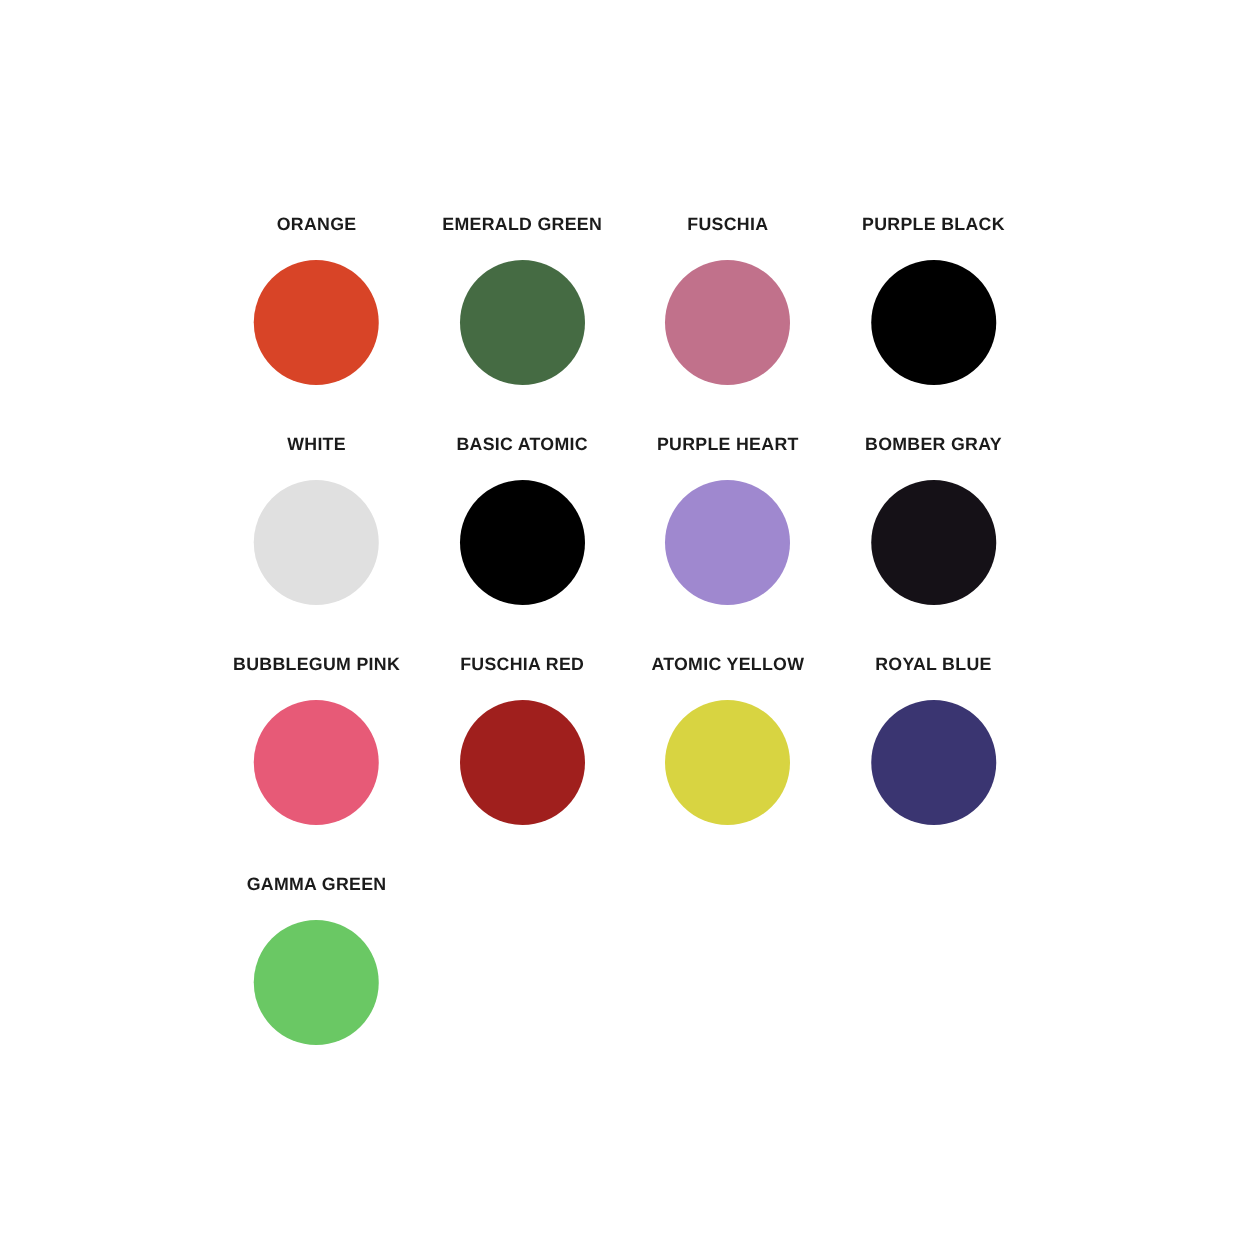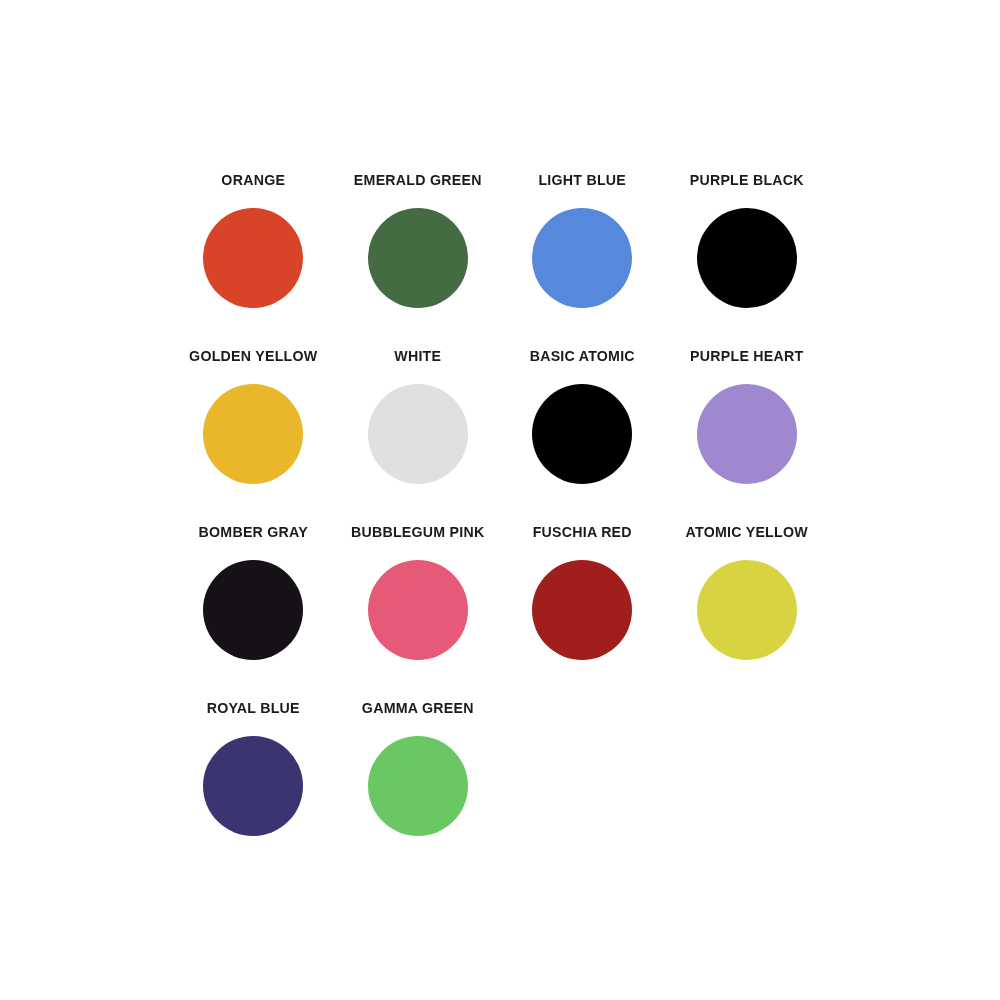--- a/index.html
+++ b/index.html
@@ -82,42 +82,36 @@
       </div>
     </div>
 
     <div class="swatch-cell">
       <div class="swatch-label">EMERALD GREEN</div>
       <div class="swatch-dot-wrap">
         <span class="swatch-dot" style="background-color: rgb(69, 107, 67);"></span>
       </div>
     </div>
 
-
     <div class="swatch-cell">
-      <div class="swatch-label">LIGHT BLUE</div>
+      <div class="swatch-label">FUSCHIA</div>
       <div class="swatch-dot-wrap">
-        <span class="swatch-dot" style="background-color: rgb(86, 137, 220);"></span>
+        <span class="swatch-dot" style="background-color: rgb(193, 113, 139);"></span>
       </div>
     </div>
+
 
     <div class="swatch-cell">
       <div class="swatch-label">PURPLE BLACK</div>
       <div class="swatch-dot-wrap">
         <span class="swatch-dot" style="background-color: rgb(0, 0, 0);"></span>
       </div>
     </div>
 
 
-    <div class="swatch-cell">
-      <div class="swatch-label">GOLDEN YELLOW</div>
-      <div class="swatch-dot-wrap">
-        <span class="swatch-dot" style="background-color: rgb(233, 182, 44);"></span>
-      </div>
-    </div>
 
     <div class="swatch-cell">
       <div class="swatch-label">WHITE</div>
       <div class="swatch-dot-wrap">
         <span class="swatch-dot" style="background-color: rgb(224, 224, 224);"></span>
       </div>
     </div>
 
     <div class="swatch-cell">
       <div class="swatch-label">BASIC ATOMIC</div>

